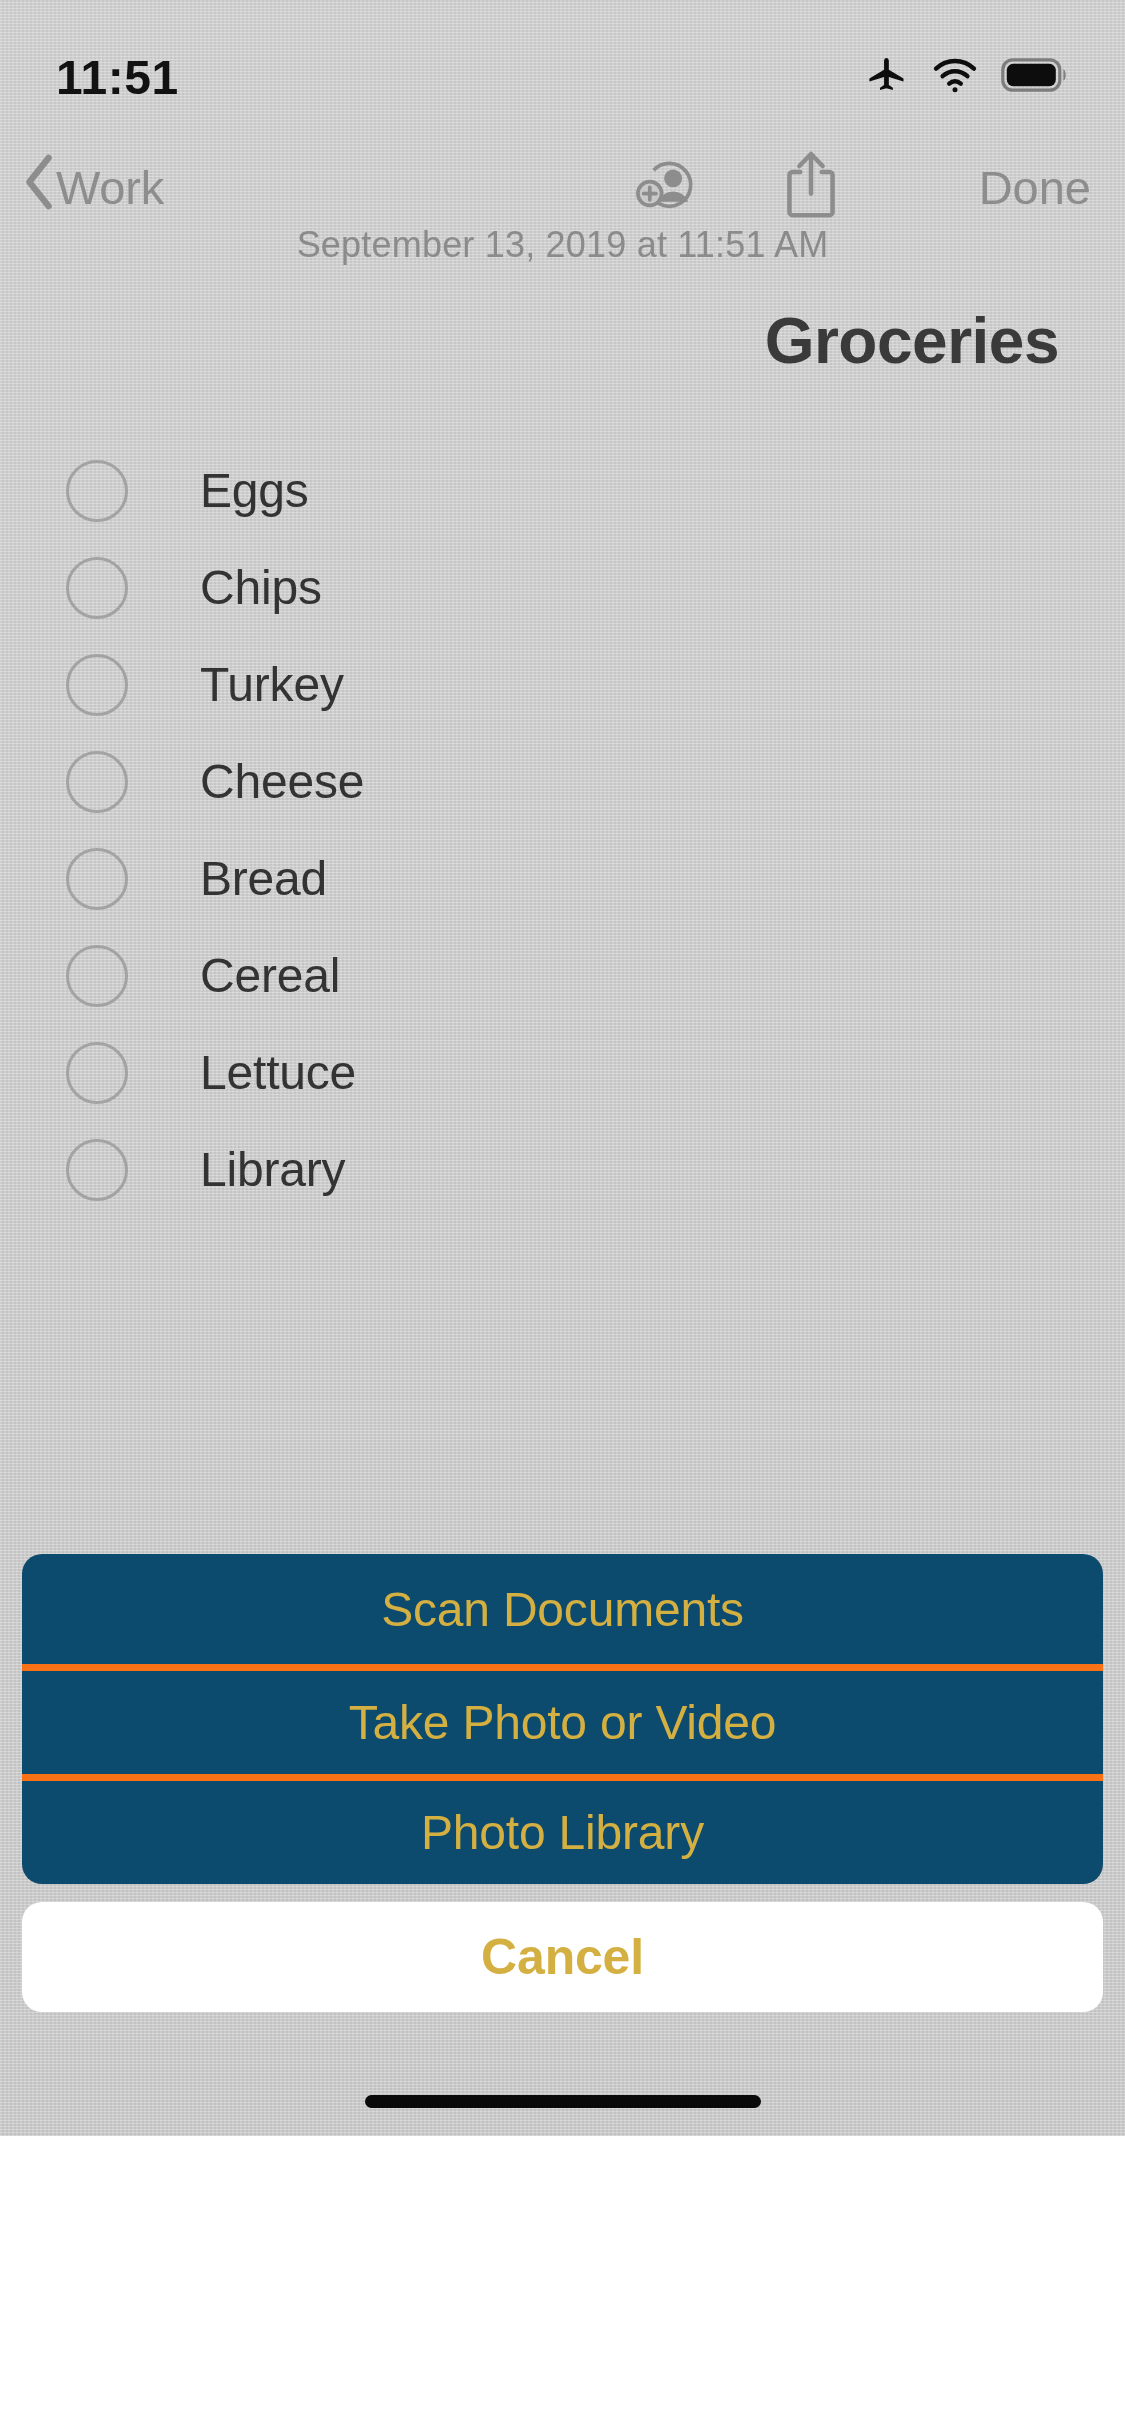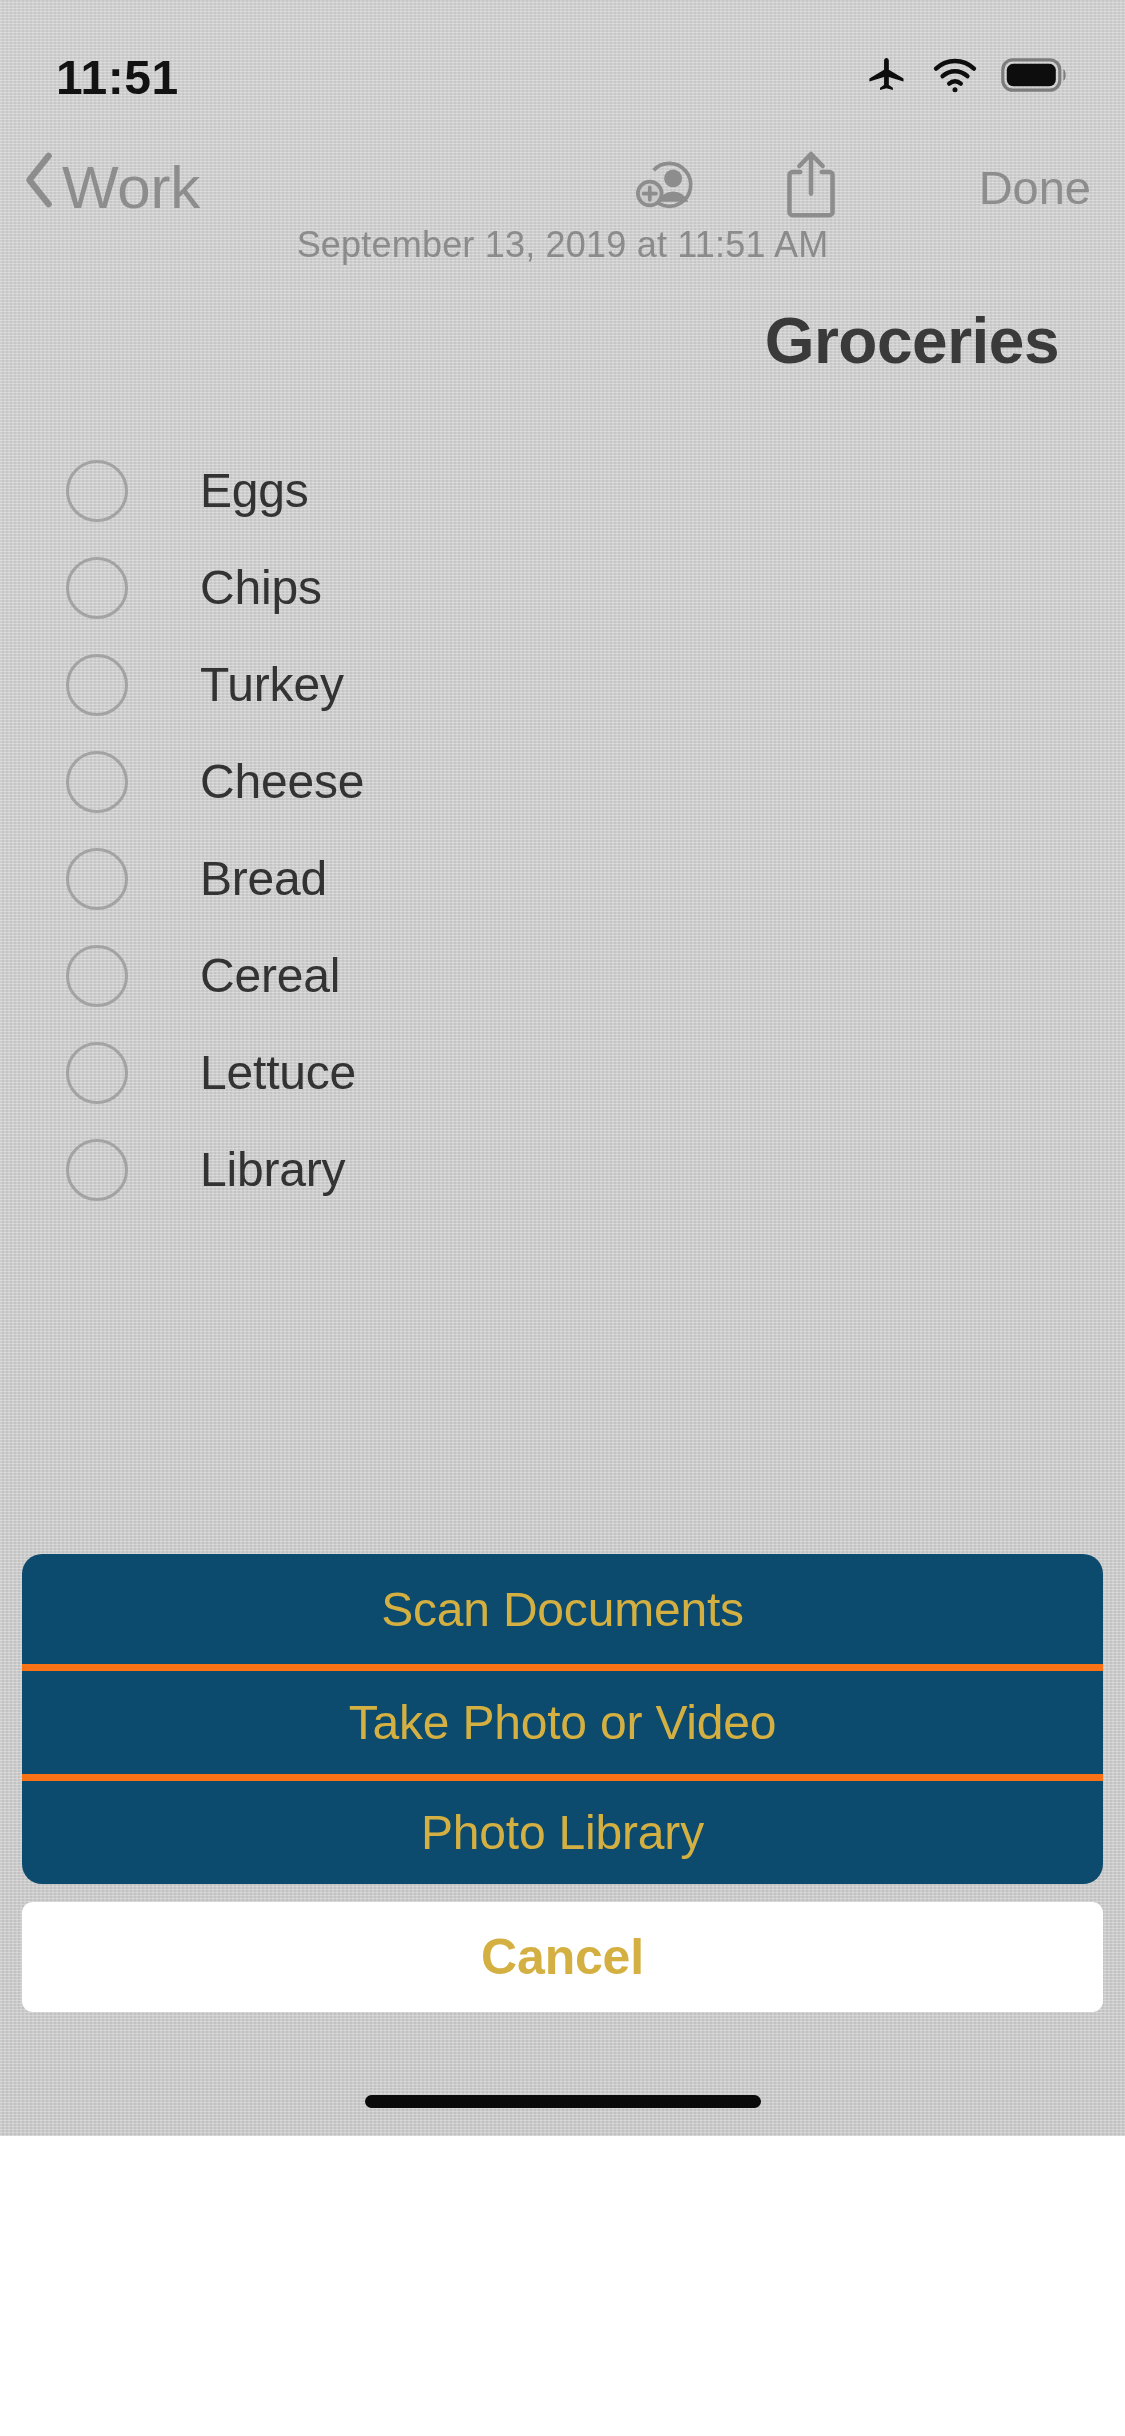--- a/index.html
+++ b/index.html
@@ -41,22 +41,22 @@
   }
   .sb-icon { display:block; }
 
   
   #nav-bar {
     position:absolute; top:132px; left:0; right:0; height:110px;
     display:flex; align-items:center; z-index:5;
     padding:0 34px 0 22px;
   }
   #nav-back {
-    display:flex; align-items:center; gap:6px;
-    color:#8d8d8d; font-size:60px; letter-spacing:-.2px;
+    display:flex; align-items:center; 
+    color:#8d8d8d; font-size:47px; letter-spacing:-.2px;
   }
   #nav-back-label { color:#8d8d8d; }
   #nav-spacer { flex:1; }
   #nav-actions { display:flex; align-items:center; gap:78px; }
   #nav-done { color:#8d8d8d; font-size:47px; margin-left:62px; }
 
   
   #note-body {
     position:absolute; top:242px; left:0; right:0; bottom:0;
     padding:0 66px; z-index:3;
@@ -96,21 +96,21 @@
   .sheet-btn {
     height:110px;
     display:flex; align-items:center; justify-content:center;
     color:#d4b042; font-size:48px; letter-spacing:-.2px;
     background:transparent;
   }
   .sheet-btn + .sheet-btn { border-top:7px solid #f97316; }
   #cancel-group {
     margin-top:18px;
     background:#ffffff;
-    border-radius:11px;
+    border-radius:20px;
     overflow:hidden;
   }
   #cancel-btn {
     height:110px;
     display:flex; align-items:center; justify-content:center;
     color:#d4b042; font-size:50px; font-weight:bold;
     letter-spacing:-.2px;
   }
 
   

